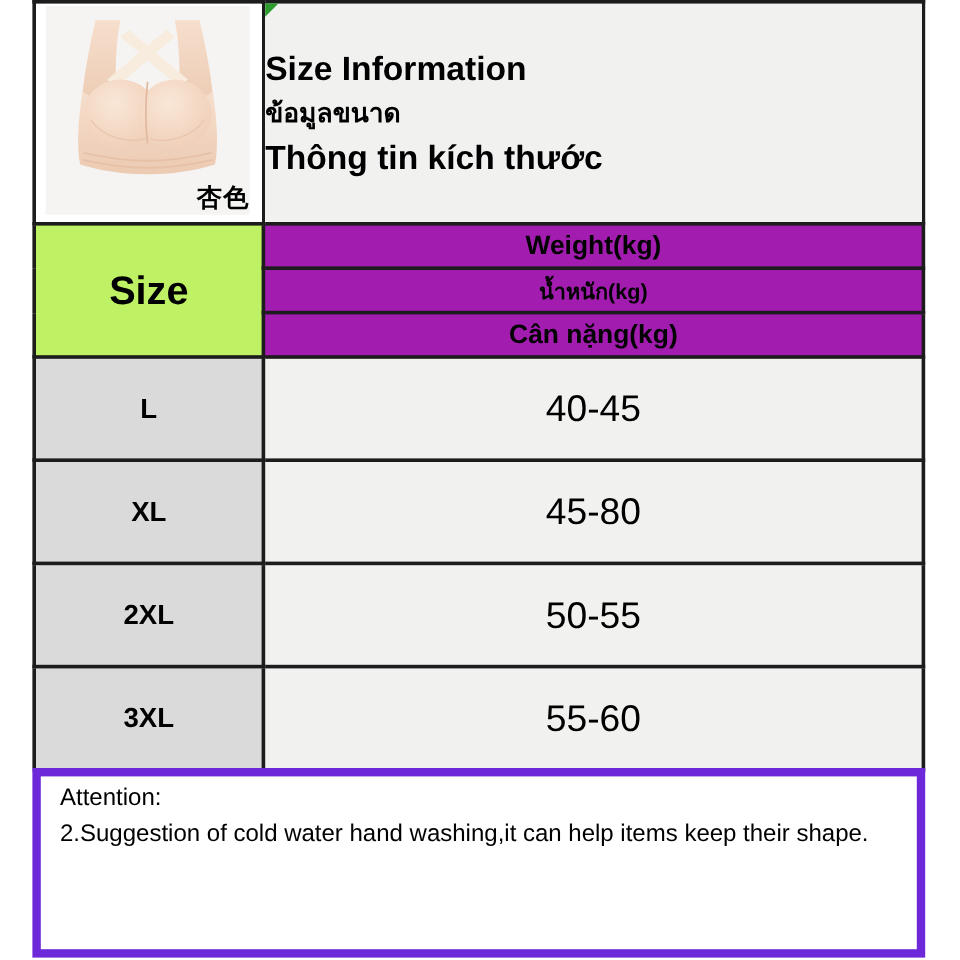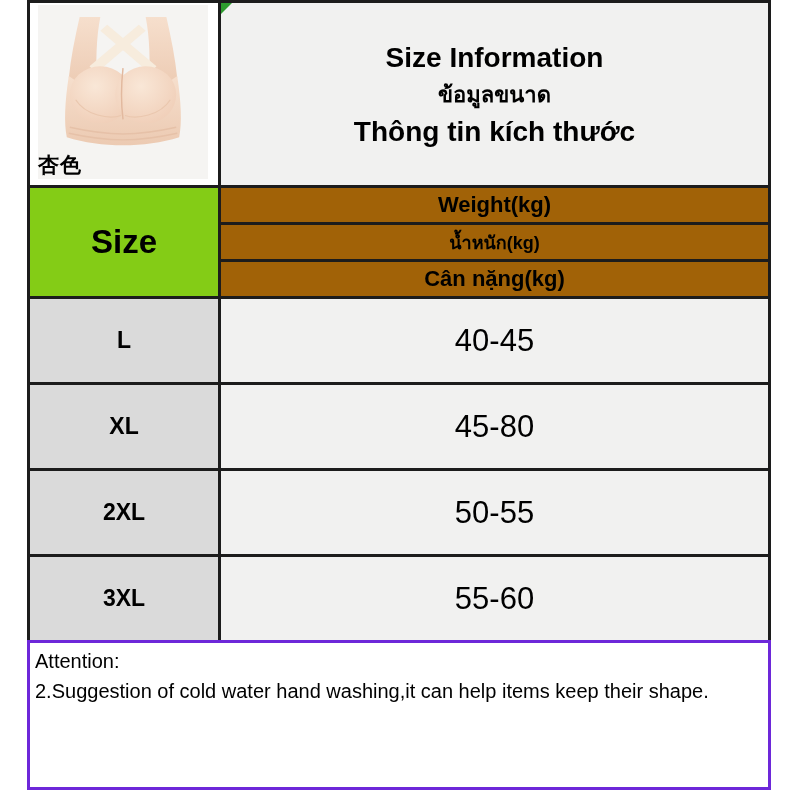--- a/index.html
+++ b/index.html
@@ -10,47 +10,47 @@
   }
   .sheet{position:absolute;left:27px;top:0;width:744px;}
 
   table.size-table{border-collapse:collapse;width:744px;table-layout:fixed;}
   table.size-table td{border:3px solid #1c1c1c;padding:0;}
 
   
   .cell-product{width:191px;height:182px;background:#ffffff;position:relative;}
   .photo{position:absolute;left:8px;top:2px;width:170px;height:174px;background:#f5f4f2;}
   .photo svg{display:block;margin:6px auto 0 auto;}
-  .color-label{position:absolute;left:0;top:146px;width:100%;text-align:left;
+  .color-label{position:absolute;left:0;top:146px;width:100%;text-align:right;
                font-size:21px;font-weight:600;letter-spacing:1px;}
 
   
-  .cell-title{background:#f1f1f0;text-align:center;vertical-align:middle;position:relative;}
+  .cell-title{background:#f1f1f0;text-align:left;vertical-align:middle;position:relative;}
   .title-en,.title-vi{font-size:28px;font-weight:bold;line-height:37px;}
   .title-th{font-size:22px;font-weight:bold;line-height:37px;}
   .corner-marker{position:absolute;top:0;left:0;width:0;height:0;
                  border-top:11px solid #2e9b2e;border-right:11px solid transparent;}
 
   
-  .cell-size-header{background:#84cc16;font-size:33px;font-weight:bold;
+  .cell-size-header{background:#bef264;font-size:33px;font-weight:bold;
                     text-align:center;vertical-align:middle;}
-  .cell-col-header{background:#a16207;height:34px;font-weight:bold;
+  .cell-col-header{background:#a21caf;height:34px;font-weight:bold;
                    text-align:center;vertical-align:middle;}
   .h-en,.h-vi{font-size:22px;}
   .h-th{font-size:18px;}
 
   
   .cell-size{background:#dadada;height:83px;font-size:23px;font-weight:bold;
              text-align:center;vertical-align:middle;}
   .cell-value{background:#f1f1f0;font-size:31px;font-weight:normal;
               text-align:center;vertical-align:middle;}
 
   
-  .attention{margin-top:-3px;border:3px solid #6d28d9;height:141px;background:#ffffff;
-             padding:3px 4px 0 5px;font-size:20px;line-height:30px;overflow:hidden;}
+  .attention{margin-top:-3px;border:7px solid #6d28d9;height:141px;background:#ffffff;
+             padding:3px 4px 0 16px;font-size:20px;line-height:30px;overflow:hidden;}
   .attention div{white-space:nowrap;}
 </style>
 </head>
 <body>
 
 <div class="sheet">
 
   <table class="size-table">
     <colgroup>
         <col style="width:191px">

